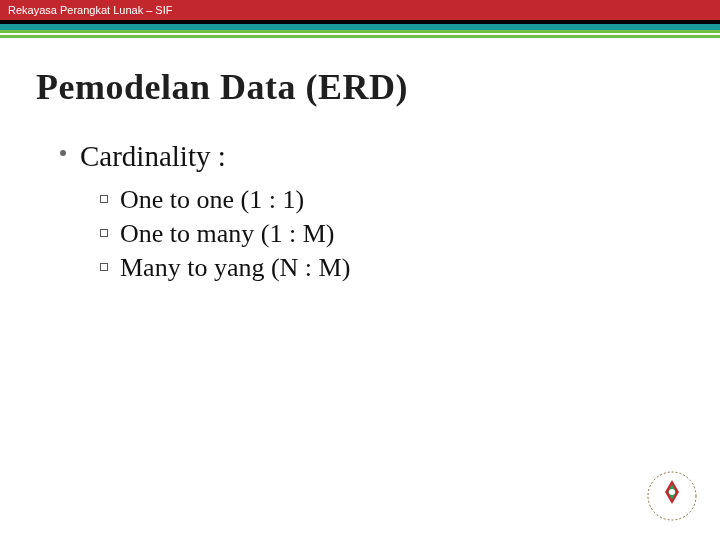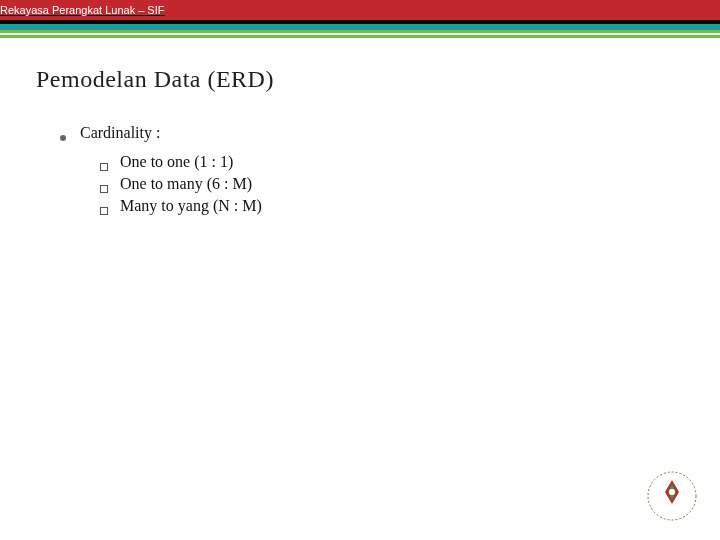--- a/index.html
+++ b/index.html
@@ -10,42 +10,41 @@
     font-family: Georgia, 'Times New Roman', serif;
     position: relative;
     overflow: hidden;
   }
   .header-bar {
     width: 100%;
     height: 20px;
     background: #c1272d;
     display: flex;
     align-items: center;
-    padding-left: 0;
-    text-decoration: underline;
+    padding-left: 8px;
   }
   .header-text {
     color: #ffffff;
     font-family: 'Comic Sans MS', cursive, sans-serif;
     font-size: 11px;
   }
   .accent-strip {
     width: 100%;
     height: 18px;
     position: relative;
   }
   .accent-black { height: 4px; background: #000; }
   .accent-teal { height: 6px; background: #1a9c9c; }
   .accent-green-top { height: 3px; background: #6fbf44; }
   .accent-white { height: 2px; background: #fff; }
   .accent-green-bot { height: 3px; background: #6fbf44; }
   .slide-title {
     font-family: 'Comic Sans MS', Georgia, serif;
-    font-weight: normal;
-    font-size: 24px;
+    font-weight: bold;
+    font-size: 36px;
     color: #1f1f1f;
     margin: 28px 0 0 36px;
     letter-spacing: 0.5px;
   }
   .content {
     margin: 30px 50px 0 60px;
     color: #111;
   }
   .bullet-row {
     display: flex;
@@ -55,42 +54,42 @@
   .bullet-dot {
     width: 6px;
     height: 6px;
     background: #666;
     border-radius: 50%;
     margin-top: 12px;
     margin-right: 14px;
     flex-shrink: 0;
   }
   .bullet-text {
-    font-size: 16px;
+    font-size: 29px;
     line-height: 1.28;
     font-family: Georgia, serif;
   }
   .sub-list {
     margin: 10px 0 0 40px;
   }
   .sub-row {
     display: flex;
     align-items: flex-start;
     margin-bottom: 4px;
   }
   .sub-box {
     width: 8px;
     height: 8px;
     border: 1.5px solid #555;
     margin-top: 10px;
     margin-right: 12px;
     flex-shrink: 0;
   }
   .sub-text {
-    font-size: 16px;
+    font-size: 26px;
     font-family: Georgia, serif;
   }
   .logo {
     position: absolute;
     right: 22px;
     bottom: 18px;
     width: 52px;
     height: 52px;
   }
 </style>
@@ -118,21 +117,21 @@
       <span>Cardinality :</span><br>
     </div>
   </div>
   <div class="sub-list">
     <div class="sub-row">
       <div class="sub-box"></div>
       <div class="sub-text">One to one (1 : 1)</div>
     </div>
     <div class="sub-row">
       <div class="sub-box"></div>
-      <div class="sub-text">One to many (6 : M)</div>
+      <div class="sub-text">One to many (1 : M)</div>
     </div>
     <div class="sub-row">
       <div class="sub-box"></div>
       <div class="sub-text">Many to yang (N : M)</div>
     </div>
   </div>
 </div>
 
 <svg class="logo" viewBox="0 0 52 52">
   <circle cx="26" cy="26" r="24" fill="none" stroke="#8c6d3f" stroke-width="1" stroke-dasharray="2 2"></circle>

